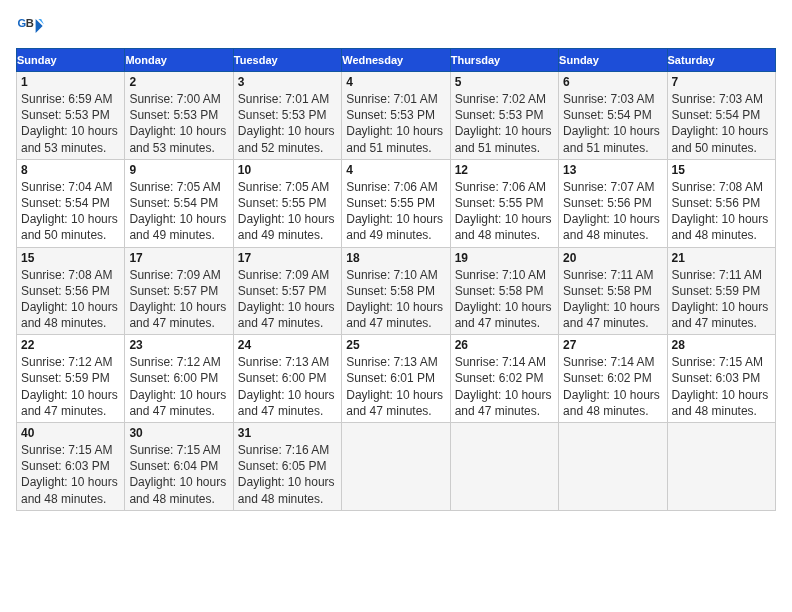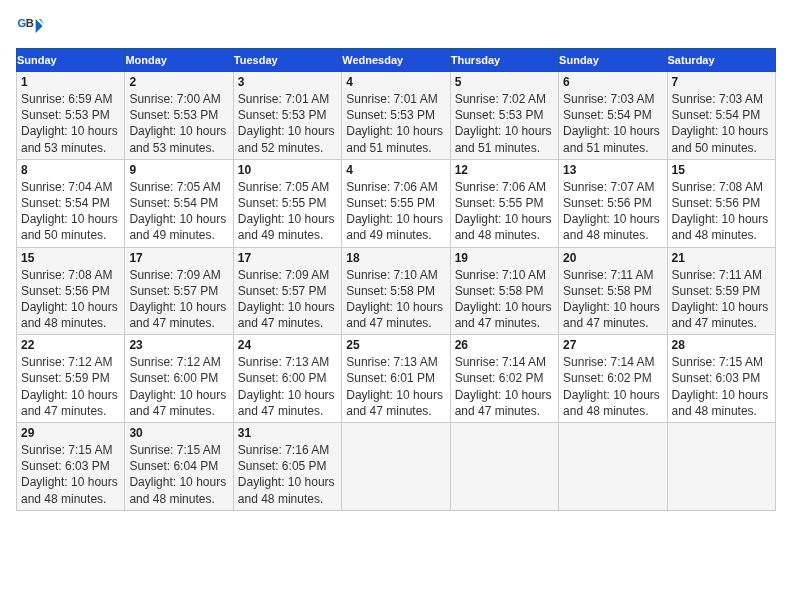--- a/index.html
+++ b/index.html
@@ -347,21 +347,21 @@
         <span class="day-num">28</span>
         <div class="day-info">
           Sunrise: 7:15 AM<br>
           Sunset: 6:03 PM<br>
           Daylight: 10 hours and 48 minutes.
         </div>
       </td>
         </tr>
         <tr>
           <td>
-        <span class="day-num">29</span>
+        <span class="day-num">40</span>
         <div class="day-info">
           Sunrise: 7:15 AM<br>
           Sunset: 6:03 PM<br>
           Daylight: 10 hours and 48 minutes.
         </div>
       </td>
           <td>
         <span class="day-num">30</span>
         <div class="day-info">
           Sunrise: 7:15 AM<br>

